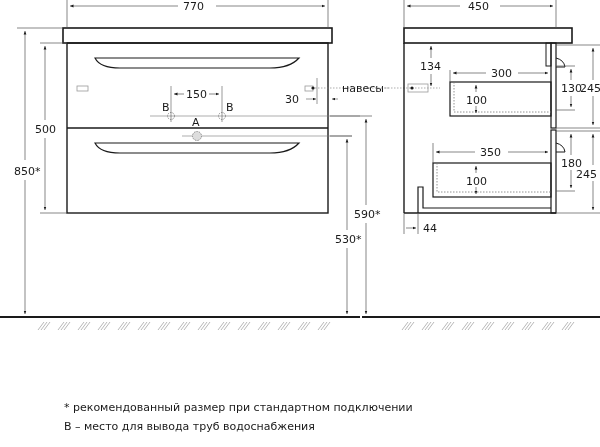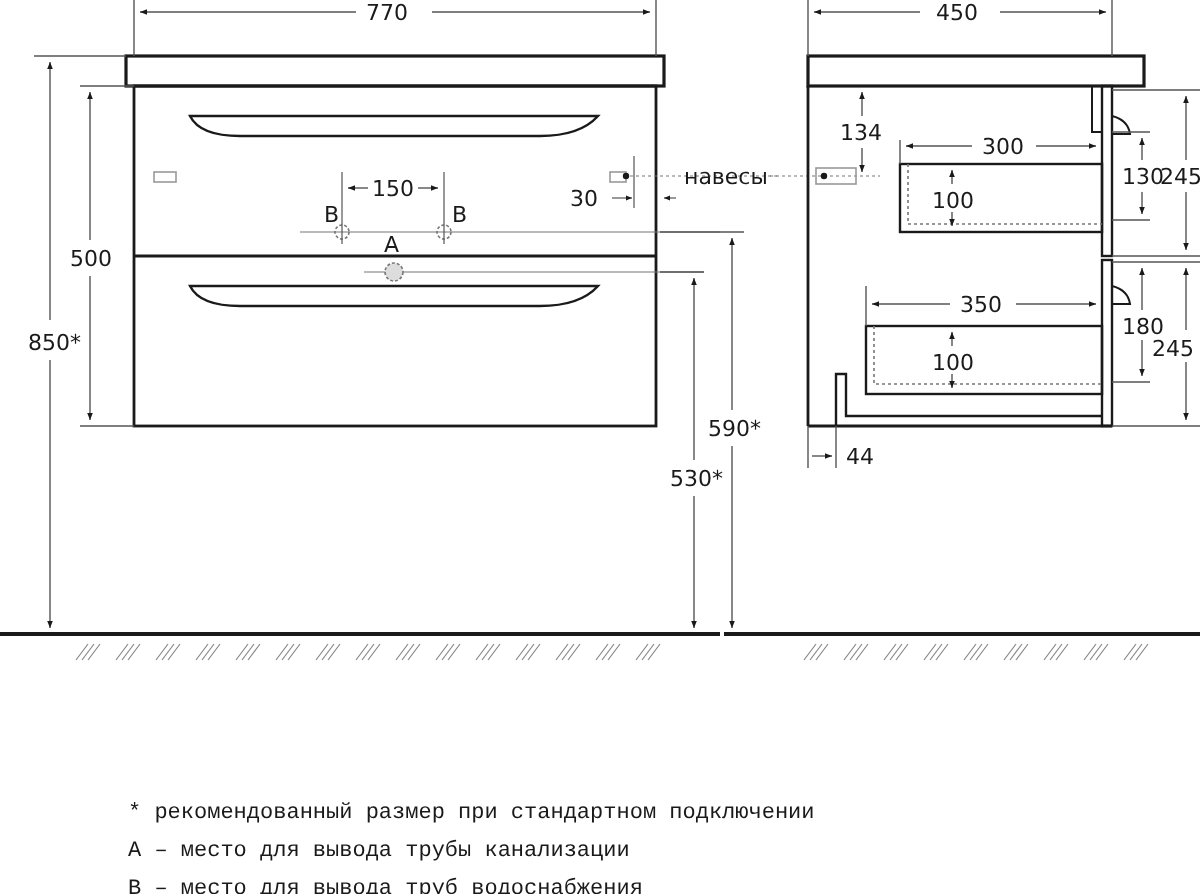--- a/index.html
+++ b/index.html
@@ -1,20 +1,20 @@
 <!DOCTYPE html>
 <html><head>
 <meta charset="utf-8">
 <style>
   html, body { margin: 0; padding: 0; background: #ffffff; }
   body { width: 600px; height: 447px; position: relative; overflow: hidden; font-family: "DejaVu Sans", sans-serif; }
   svg { position: absolute; left: 0; top: 0; }
   .dim { font-family: "DejaVu Sans", sans-serif; font-size: 11px; fill: #1a1a1a; }
   .notes { position: absolute; left: 64px; top: 398px; font-family: "DejaVu Sans", sans-serif; font-size: 11px; color: #1a1a1a; line-height: 19px; }
-  .notes div { white-space: nowrap; font-family: Liberation Mono, monospace; }
+  .notes div { white-space: nowrap; }
 </style>
 </head>
 <body>
 
 <svg width="600" height="447" viewBox="0 0 600 447" xmlns="http://www.w3.org/2000/svg">
   <defs>
     <marker id="arr" viewBox="0 0 10 10" refX="10" refY="5" markerWidth="5" markerHeight="5" orient="auto-start-reverse">
       <path d="M0,1 L10,5 L0,9 z" fill="#1a1a1a"></path>
     </marker>
   </defs>
@@ -198,15 +198,14 @@
   <g stroke="#555" stroke-width="0.7">
     <line x1="404" y1="213" x2="404" y2="234"></line>
     <line x1="418" y1="213" x2="418" y2="234"></line>
     <line x1="406" y1="228" x2="416" y2="228" marker-end="url(#arr)"></line>
   </g>
   <text class="dim" x="423" y="232">44</text>
 </svg>
 
 <div class="notes">
   <div>* рекомендованный размер при стандартном подключении</div>
-  <div>A – место для вывода трубы канализации</div>
   <div>B – место для вывода труб водоснабжения</div>
 </div>
 
 </body></html>

